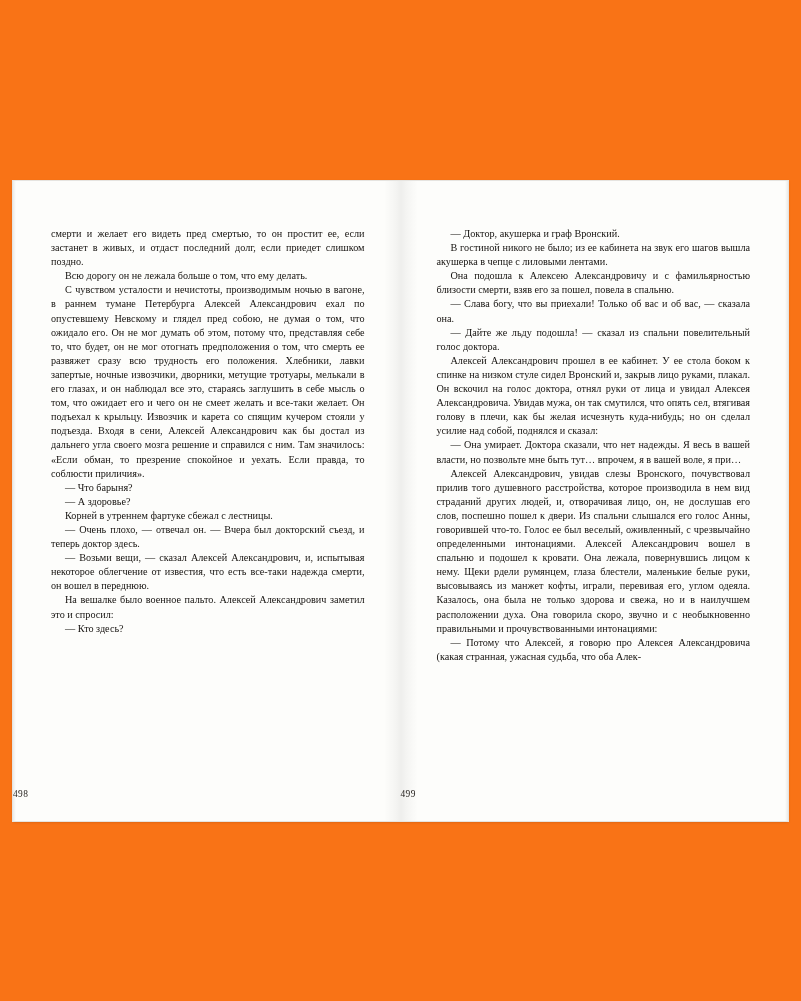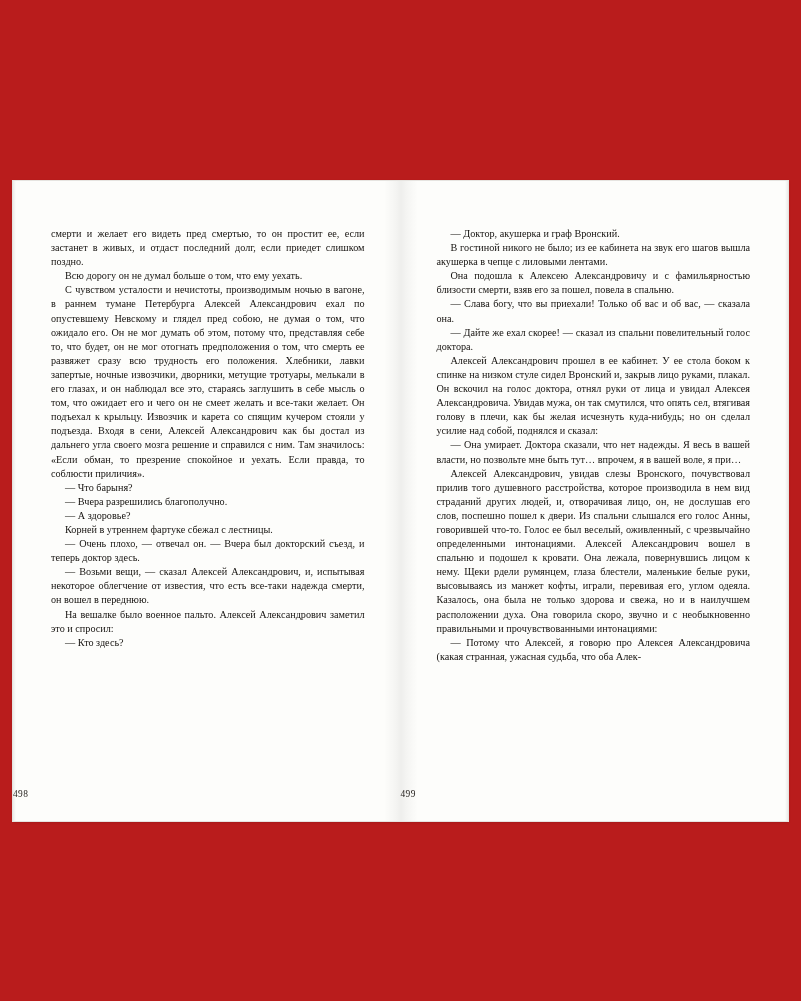--- a/index.html
+++ b/index.html
@@ -12,21 +12,21 @@
     height: 1001px;
     font-family: "Liberation Serif", serif;
     overflow: hidden;
   }
   .page-wrap {
     position: absolute;
     left: 0;
     top: 0;
     width: 801px;
     height: 1001px;
-    background: #b91c1c;
+    background: #f97316;
   }
   
   .spread {
     position: absolute;
     left: 13px;
     top: 181px;
     width: 775px;
     height: 640px;
     background: #fdfdfb;
     box-shadow: 0 0 0 1px #e6e4e0, 0 1px 3px rgba(0,0,0,0.18);
@@ -97,42 +97,41 @@
 <body>
 
 <div class="page-wrap">
 
   <div class="spread">
 
     <div class="page left">
       <div class="edge-left"></div>
       <div class="textcol">
         <p class="cont">смерти и желает его видеть пред смертью, то он простит ее, если застанет в живых, и отдаст последний долг, если приедет слишком поздно.</p>
-        <p>Всю дорогу он не думал больше о том, что ему уехать.</p>
+        <p>Всю дорогу он не лежала больше о том, что ему делать.</p>
         <p>С чувством усталости и нечистоты, производимым ночью в вагоне, в раннем тумане Петербурга Алексей Александрович ехал по опустевшему Невскому и глядел пред собою, не думая о том, что ожидало его. Он не мог думать об этом, потому что, представляя себе то, что будет, он не мог отогнать предположения о том, что смерть ее развяжет сразу всю трудность его положения. Хлебники, лавки запертые, ночные извозчики, дворники, метущие тротуары, мелькали в его глазах, и он наблюдал все это, стараясь заглушить в себе мысль о том, что ожидает его и чего он не смеет желать и все-таки желает. Он подъехал к крыльцу. Извозчик и карета со спящим кучером стояли у подъезда. Входя в сени, Алексей Александрович как бы достал из дальнего угла своего мозга решение и справился с ним. Там значилось: «Если обман, то презрение спокойное и уехать. Если правда, то соблюсти приличия».</p>
         <p>— Что барыня?</p>
-        <p>— Вчера разрешились благополучно.</p>
         <p>— А здоровье?</p>
         <p>Корней в утреннем фартуке сбежал с лестницы.</p>
         <p>— Очень плохо, — отвечал он. — Вчера был докторский съезд, и теперь доктор здесь.</p>
         <p>— Возьми вещи, — сказал Алексей Александрович, и, испытывая некоторое облегчение от известия, что есть все-таки надежда смерти, он вошел в переднюю.</p>
         <p>На вешалке было военное пальто. Алексей Александрович заметил это и спросил:</p>
         <p>— Кто здесь?</p>
       </div>
       <div class="folio">498</div>
     </div>
 
     <div class="page right">
       <div class="edge-right"></div>
       <div class="textcol">
         <p>— Доктор, акушерка и граф Вронский.</p>
         <p>В гостиной никого не было; из ее кабинета на звук его шагов вышла акушерка в чепце с лиловыми лентами.</p>
         <p>Она подошла к Алексею Александровичу и с фамильярностью близости смерти, взяв его за пошел, повела в спальню.</p>
         <p>— Слава богу, что вы приехали! Только об вас и об вас, — сказала она.</p>
-        <p>— Дайте же ехал скорее! — сказал из спальни повелительный голос доктора.</p>
+        <p>— Дайте же льду подошла! — сказал из спальни повелительный голос доктора.</p>
         <p>Алексей Александрович прошел в ее кабинет. У ее стола боком к спинке на низком стуле сидел Вронский и, закрыв лицо руками, плакал. Он вскочил на голос доктора, отнял руки от лица и увидал Алексея Александровича. Увидав мужа, он так смутился, что опять сел, втягивая голову в плечи, как бы желая исчезнуть куда-нибудь; но он сделал усилие над собой, поднялся и сказал:</p>
         <p>— Она умирает. Доктора сказали, что нет надежды. Я весь в вашей власти, но позвольте мне быть тут… впрочем, я в вашей воле, я при…</p>
         <p>Алексей Александрович, увидав слезы Вронского, почувствовал прилив того душевного расстройства, которое производила в нем вид страданий других людей, и, отворачивая лицо, он, не дослушав его слов, поспешно пошел к двери. Из спальни слышался его голос Анны, говорившей что-то. Голос ее был веселый, оживленный, с чрезвычайно определенными интонациями. Алексей Александрович вошел в спальню и подошел к кровати. Она лежала, повернувшись лицом к нему. Щеки рдели румянцем, глаза блестели, маленькие белые руки, высовываясь из манжет кофты, играли, перевивая его, углом одеяла. Казалось, она была не только здорова и свежа, но и в наилучшем расположении духа. Она говорила скоро, звучно и с необыкновенно правильными и прочувствованными интонациями:</p>
         <p>— Потому что Алексей, я говорю про Алексея Александровича (какая странная, ужасная судьба, что оба Алек-</p>
       </div>
       <div class="folio">499</div>
     </div>
 
     <div class="gutter"></div>
   </div>

